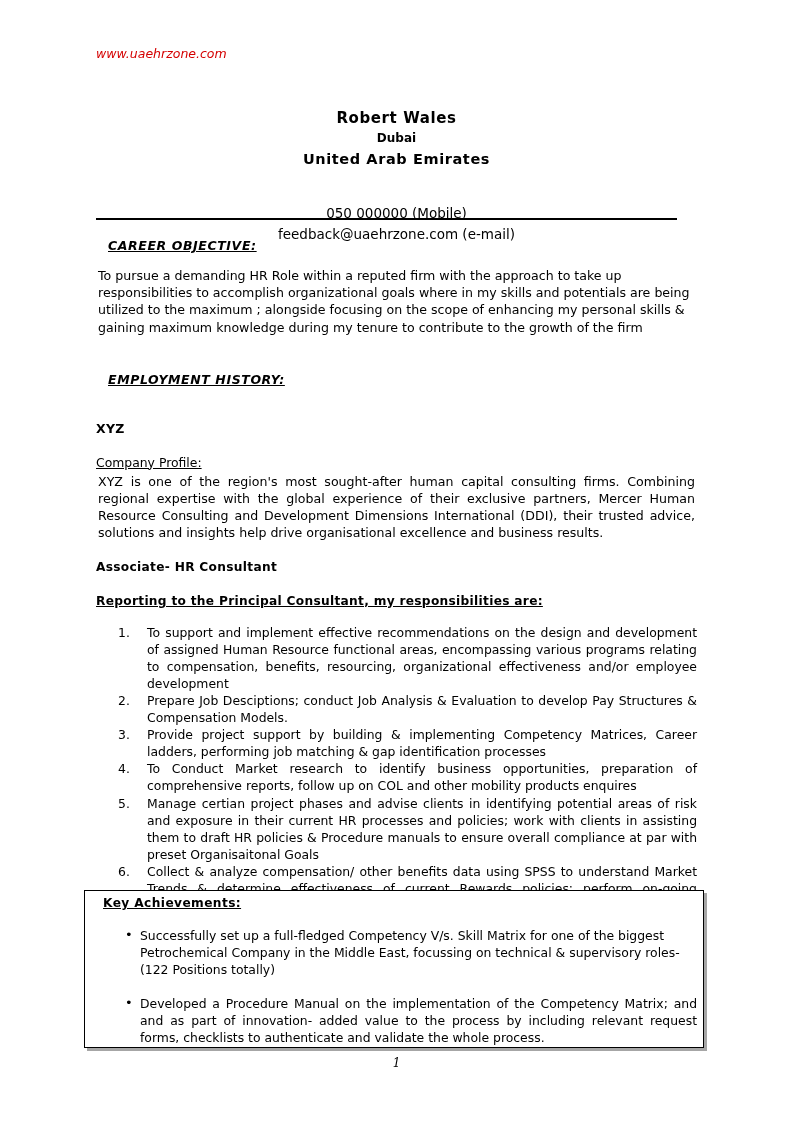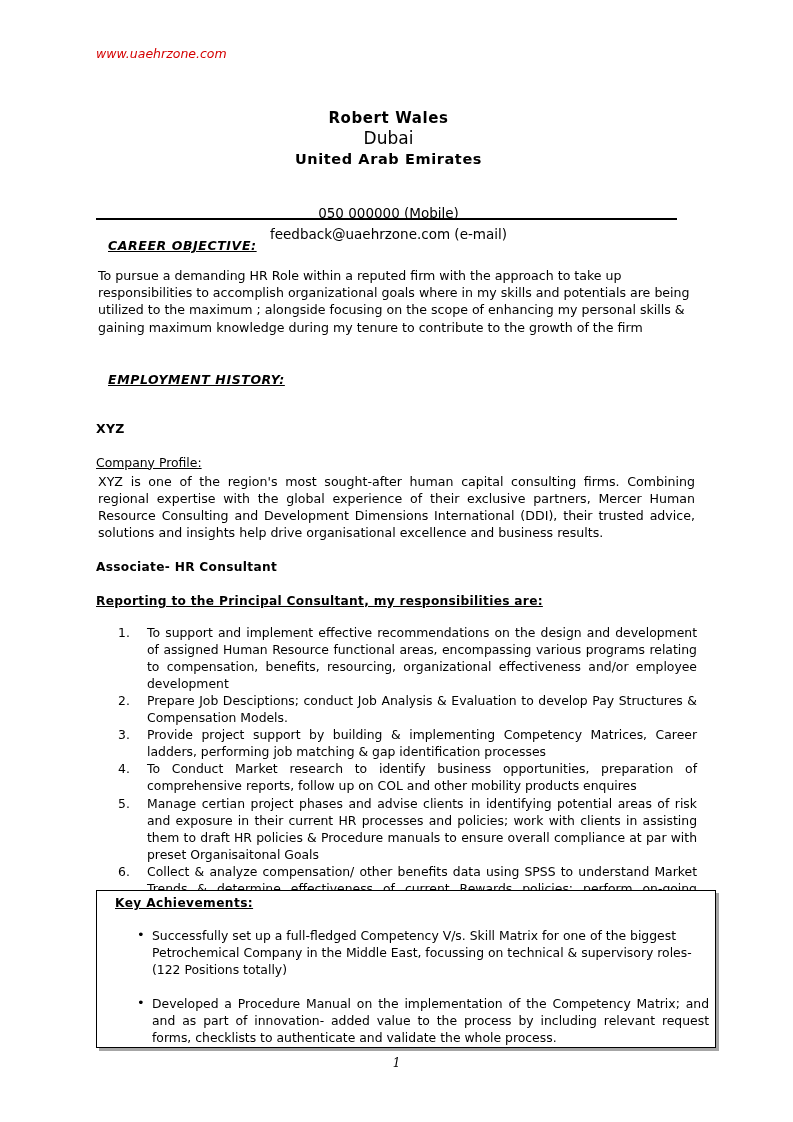--- a/index.html
+++ b/index.html
@@ -30,35 +30,35 @@
     color: #d40000;
     font-family: "DejaVu Sans", sans-serif;
     font-style: italic;
     font-size: 12.5px;
     letter-spacing: 0px;
   }
 
   
   .doc-header {
     position: absolute;
-    left: 88px;
+    left: 96px;
     top: 108px;
     width: 601px;
     text-align: center;
   }
   .hdr-name {
     font-size: 15px;
     font-weight: bold;
     letter-spacing: 0.6px;
     line-height: 20px;
   }
   .hdr-city {
-    font-size: 17px;
+    font-size: 12px;
     line-height: 21px;
-    font-weight: normal;
+    font-weight: bold;
   }
   .hdr-country {
     font-size: 14.5px;
     font-weight: bold;
     letter-spacing: 0.6px;
     line-height: 21px;
   }
   .hdr-phone {
     font-size: 13.5px;
     line-height: 21px;
@@ -176,21 +176,21 @@
     left: 22px;
     top: 0;
     width: 22px;
     text-align: left;
     font-size: 12.4px;
   }
 
   
   .ka-box {
     position: absolute;
-    left: 96px;
+    left: 84px;
     top: 890px;
     width: 620px;
     height: 158px;
     border: 1px solid #000000;
     background: #ffffff;
     box-sizing: border-box;
     box-shadow: 3px 3px 0 0 #a6a6a6;
   }
   .ka-title {
     position: absolute;

